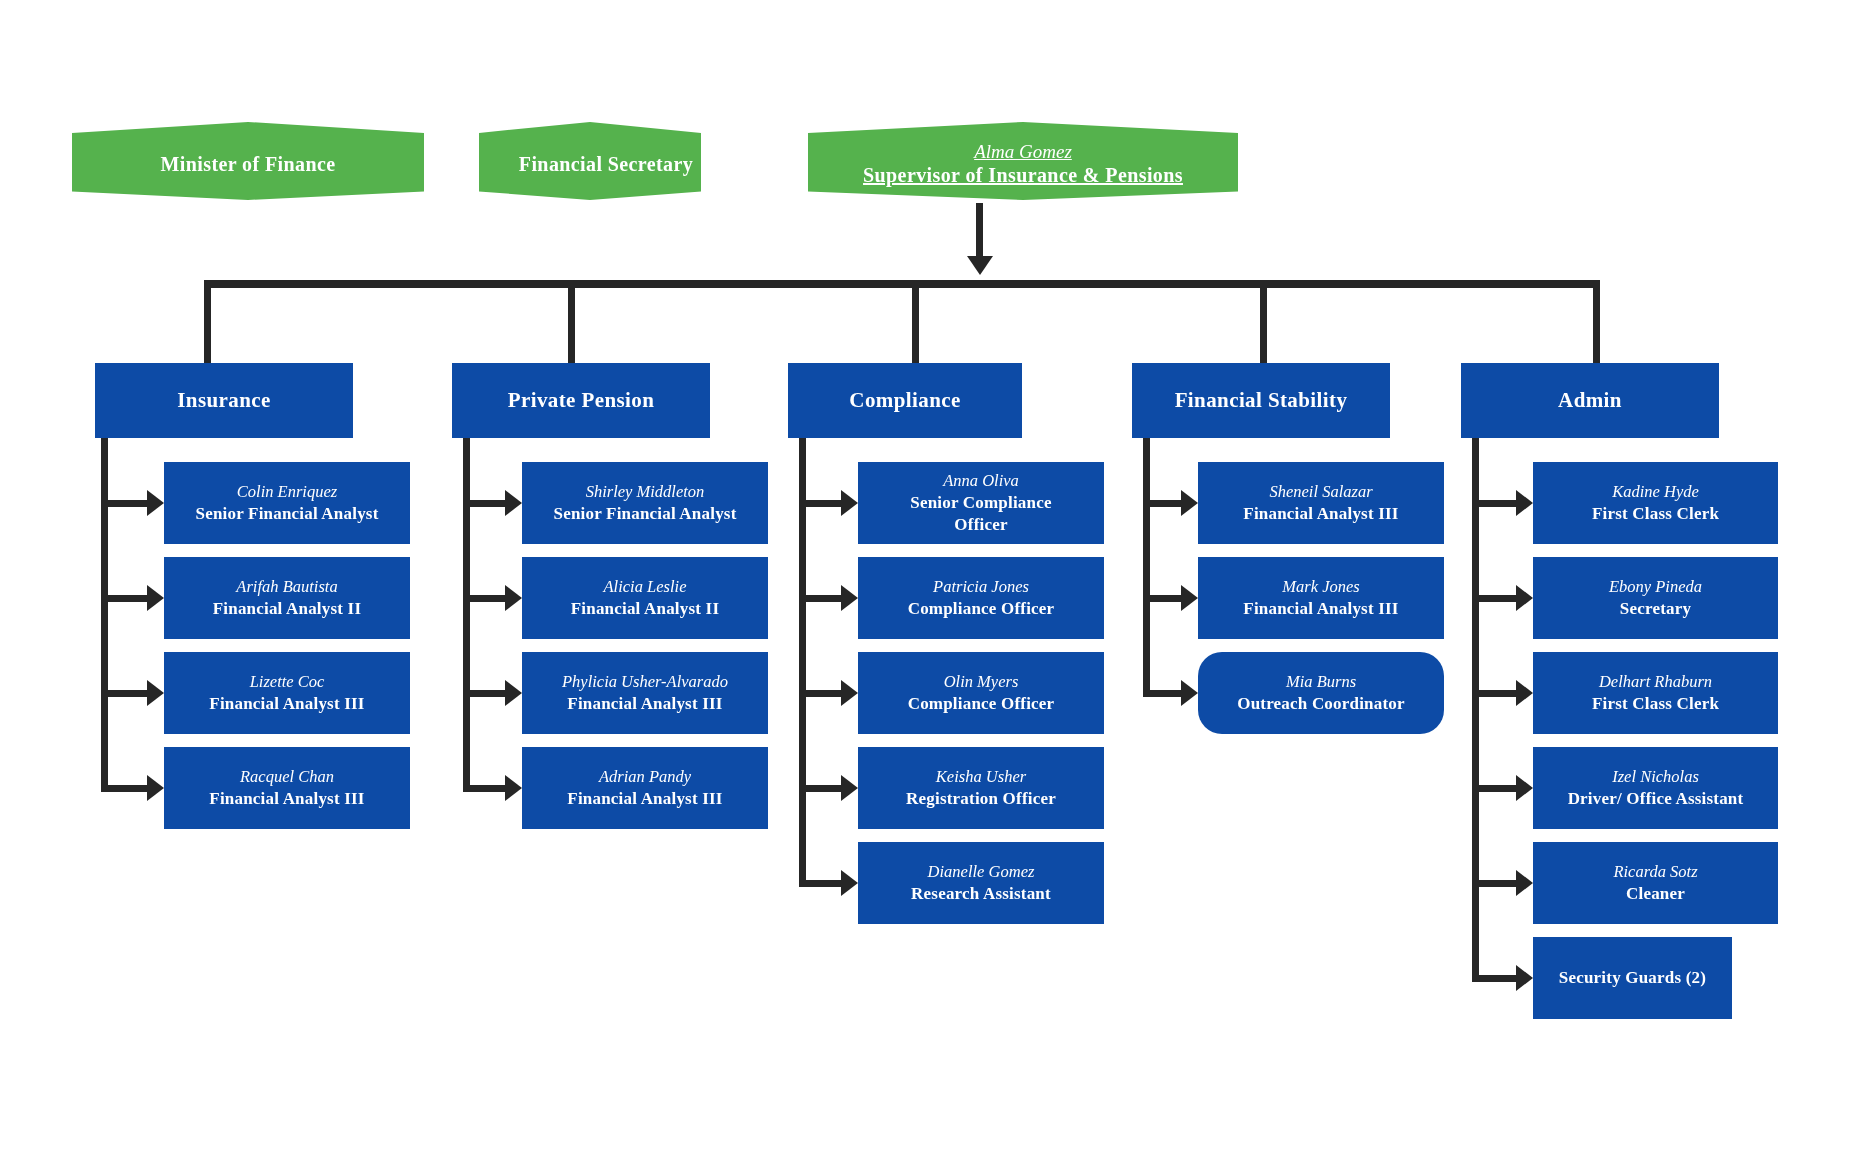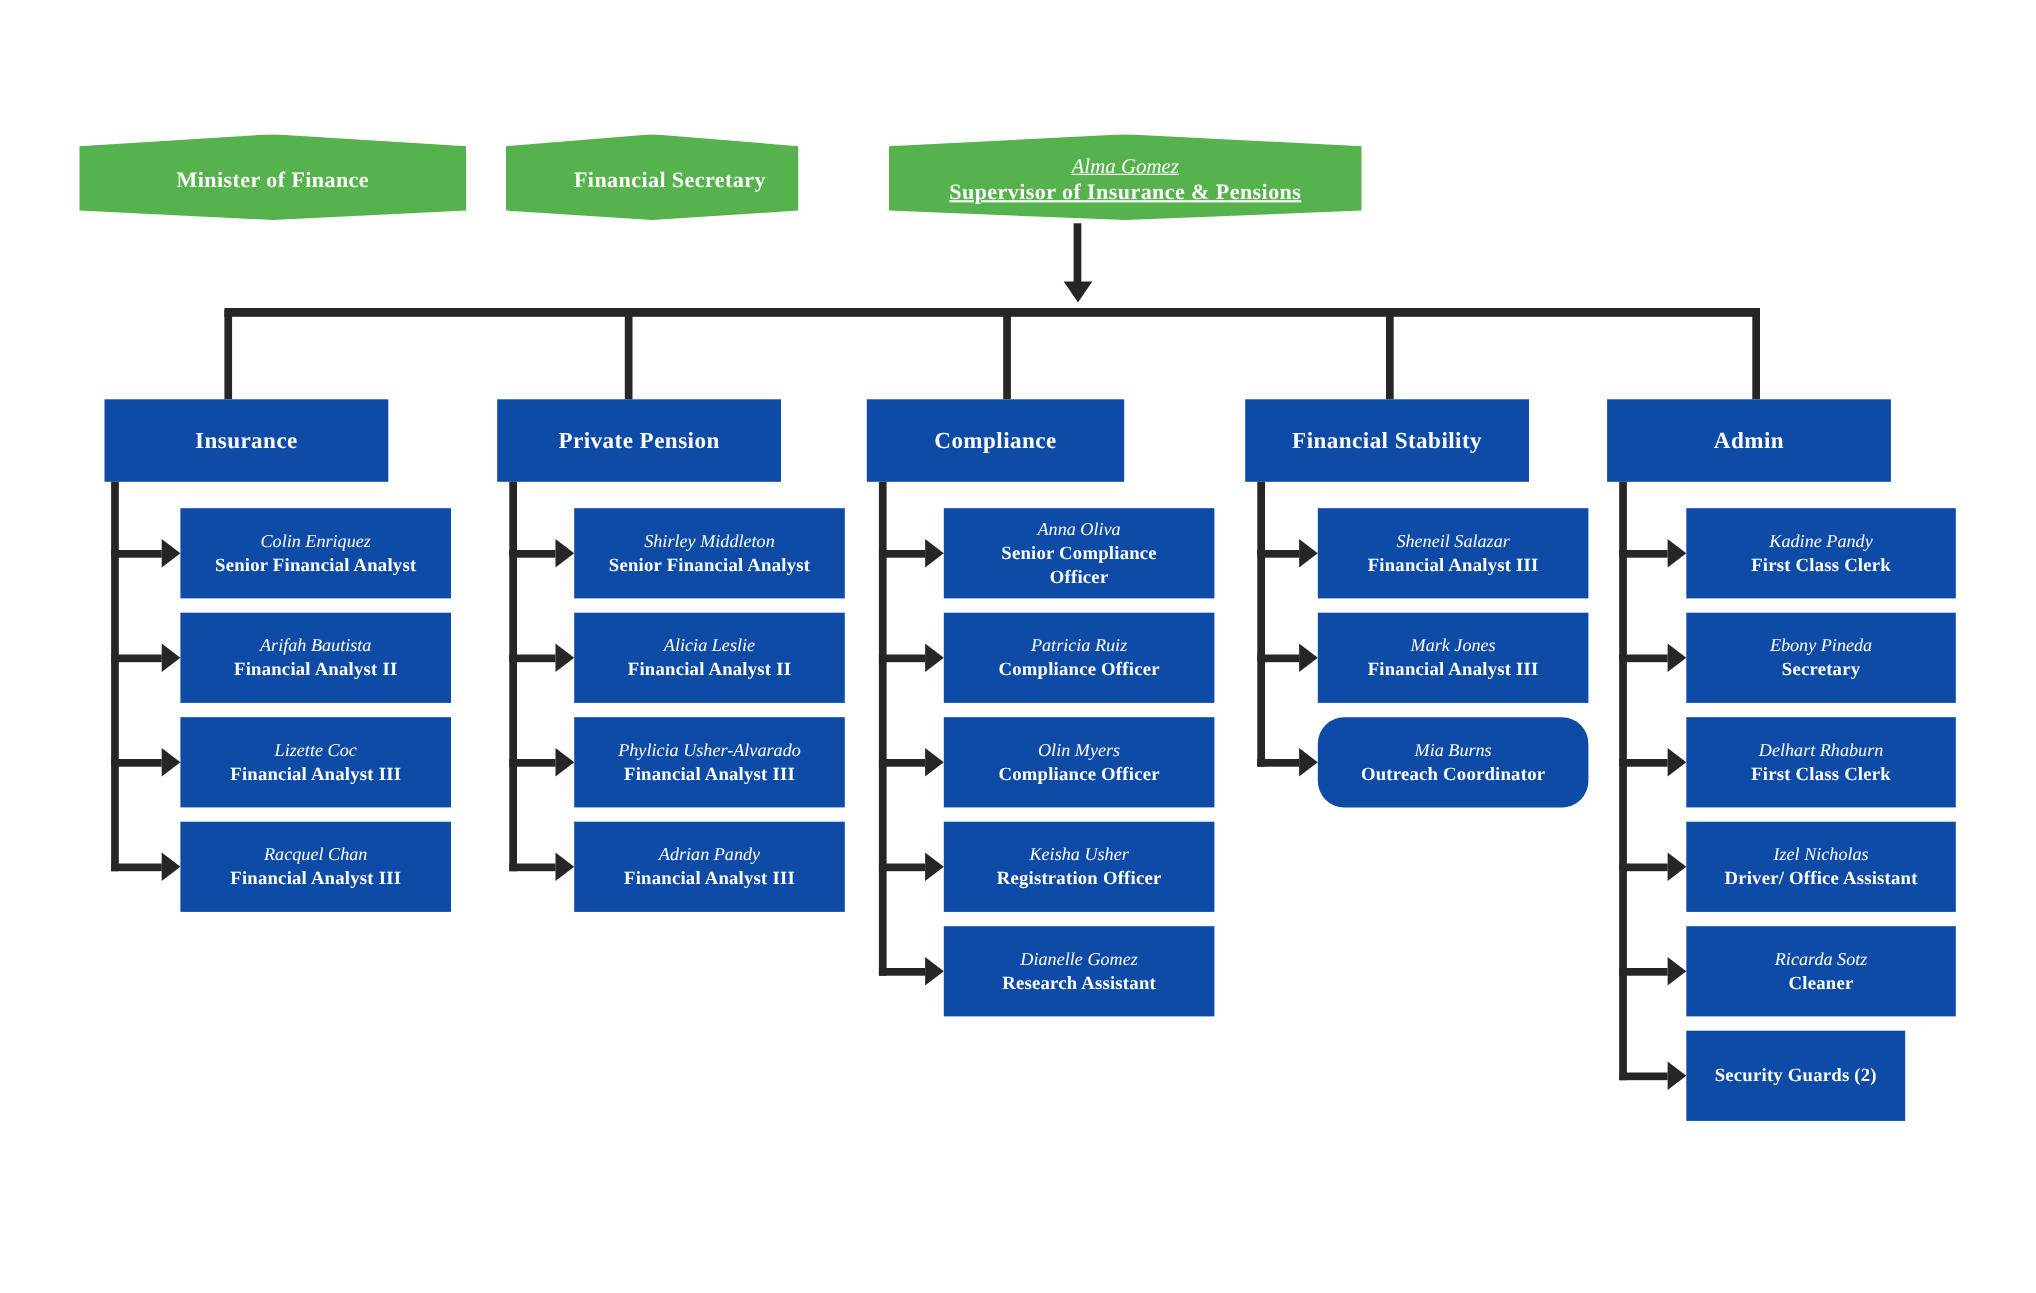--- a/index.html
+++ b/index.html
@@ -47,21 +47,21 @@
   }
 </style>
 </head>
 <body>
 
 <div class="canvas">
 
   <div class="banner" style="left:72px;width:352px;">
     <div class="banner-title">Minister of Finance</div>
   </div>
-  <div class="banner" style="left:460px;width:266px;padding-left:32px;">
+  <div class="banner" style="left:479px;width:222px;padding-left:32px;">
     <div class="banner-title">Financial Secretary</div>
   </div>
   <div class="banner" style="left:808px;width:430px;text-decoration:underline;">
     <div class="banner-name">Alma Gomez</div>
     <div class="banner-title">Supervisor of Insurance &amp; Pensions</div>
   </div>
 
   <div class="vline" style="left:976px;top:203px;height:55px;"></div>
   <div class="down-head" style="left:967px;top:256px;"></div>
 
@@ -209,21 +209,21 @@
   <div class="member" style="left:522px;top:747px;width:246px;">
     <div class="member-name">Adrian Pandy</div>
     <div class="member-title">Financial Analyst III</div>
   </div>
 
   <div class="member" style="left:858px;top:462px;width:246px;">
     <div class="member-name">Anna Oliva</div>
     <div class="member-title">Senior Compliance Officer</div>
   </div>
   <div class="member" style="left:858px;top:557px;width:246px;">
-    <div class="member-name">Patricia Ruiz</div>
+    <div class="member-name">Patricia Jones</div>
     <div class="member-title">Compliance Officer</div>
   </div>
   <div class="member" style="left:858px;top:652px;width:246px;">
     <div class="member-name">Olin Myers</div>
     <div class="member-title">Compliance Officer</div>
   </div>
   <div class="member" style="left:858px;top:747px;width:246px;">
     <div class="member-name">Keisha Usher</div>
     <div class="member-title">Registration Officer</div>
   </div>
@@ -239,21 +239,21 @@
   <div class="member" style="left:1198px;top:557px;width:246px;">
     <div class="member-name">Mark Jones</div>
     <div class="member-title">Financial Analyst III</div>
   </div>
   <div class="member" style="left:1198px;top:652px;width:246px;border-radius:24px;">
     <div class="member-name">Mia Burns</div>
     <div class="member-title">Outreach Coordinator</div>
   </div>
 
   <div class="member" style="left:1533px;top:462px;width:245px;">
-    <div class="member-name">Kadine Pandy</div>
+    <div class="member-name">Kadine Hyde</div>
     <div class="member-title">First Class Clerk</div>
   </div>
   <div class="member" style="left:1533px;top:557px;width:245px;">
     <div class="member-name">Ebony Pineda</div>
     <div class="member-title">Secretary</div>
   </div>
   <div class="member" style="left:1533px;top:652px;width:245px;">
     <div class="member-name">Delhart Rhaburn</div>
     <div class="member-title">First Class Clerk</div>
   </div>

